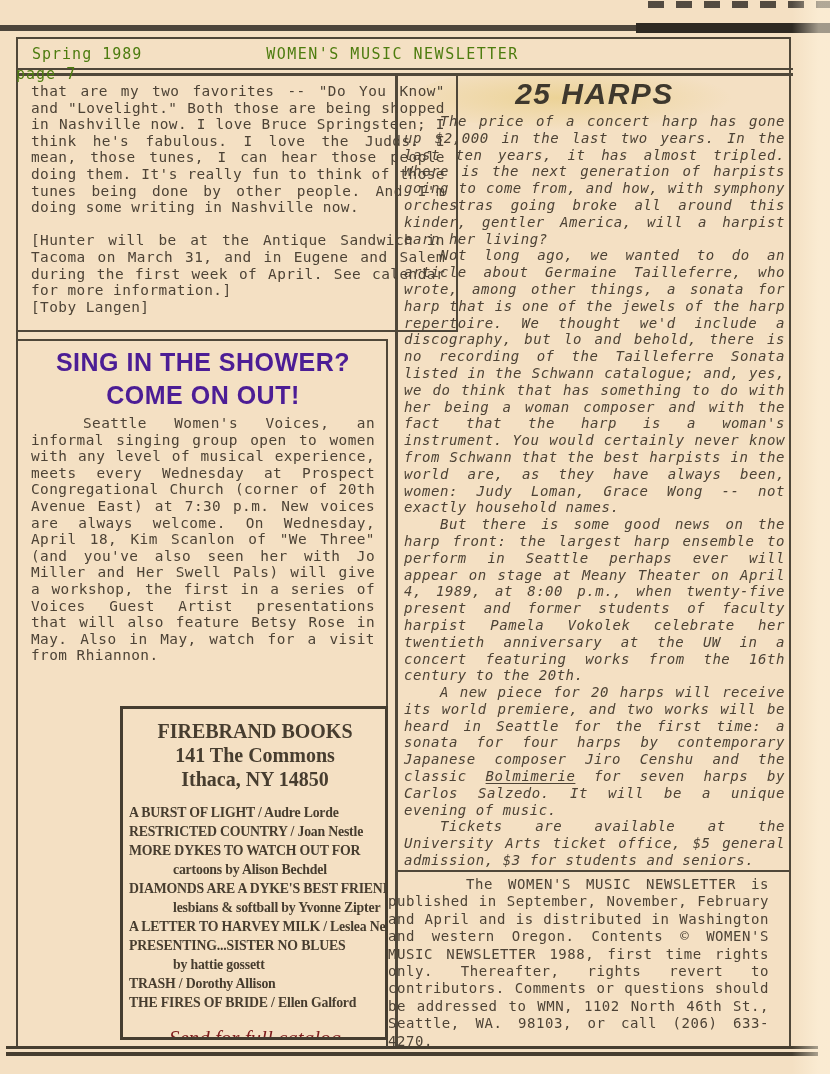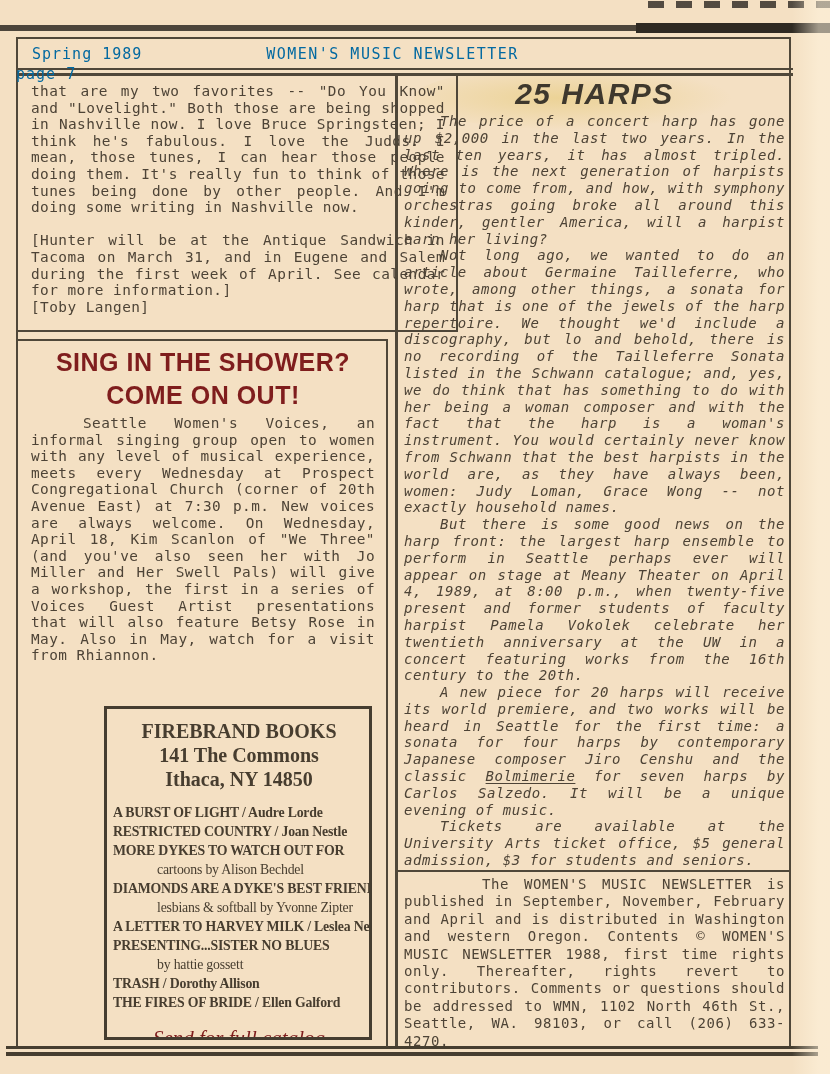--- a/index.html
+++ b/index.html
@@ -27,61 +27,61 @@
   
   .frame{left:16px;top:37px;width:775px;height:1010px;border:2px solid #4f4739;border-bottom:none;background:transparent;}
   .header-rule{left:16px;top:68px;width:777px;height:8px;
     background:linear-gradient(#4f4739 0 2px, rgba(0,0,0,0) 2px 5px, #4f4739 5px 8px);}
   .bottom-rule{left:6px;top:1046px;width:812px;height:10px;
     background:linear-gradient(#463e30 0 3px, rgba(0,0,0,0) 3px 6px, #463e30 6px 10px);}
   .col-divider{left:395px;top:74px;width:3px;height:972px;background:#4f4739;}
   .masthead-rule{left:397px;top:870px;width:394px;height:2px;background:#4f4739;}
 
   
-  .hdr{top:45px;color:#0369a1;font-size:15px;letter-spacing:1px;white-space:nowrap;}
+  .hdr{top:45px;color:#4d7c0f;font-size:15px;letter-spacing:1px;white-space:nowrap;}
   .hdr-issue{left:32px;}
   .hdr-title{left:16px;width:753px;text-align:center;letter-spacing:1.5px;}
   .hdr-page{left:16px;width:760px;text-align:left;margin-top:20px;}
 
   
   .mono{font-family:"DejaVu Sans Mono",monospace;color:#4d4336;text-align:justify;}
   .mono p{margin:0;}
   .lc{font-size:14.4px;line-height:16.6px;letter-spacing:.45px;}
   .rc{font-size:14px;line-height:16.8px;letter-spacing:.55px;font-style:italic;}
 
   
   .box1{left:18px;top:74px;width:440px;height:258px;border-right:2px solid #4f4739;border-bottom:2px solid #4f4739;
     padding:9px 11px 0 13px;}
   .box1 .p2{margin-top:16.6px;}
   .box2{left:18px;top:339px;width:370px;height:708px;border-top:2px solid #4f4739;border-right:2px solid #4f4739;
     padding:5px 11px 0 13px;}
   .sing-heading{font-family:"Liberation Sans",sans-serif;font-weight:bold;font-size:25px;line-height:33px;
-    letter-spacing:.5px;color:#7f1d1d;text-align:center;margin:0 0 3px 0;}
+    letter-spacing:.5px;color:#4c1d95;text-align:center;margin:0 0 3px 0;}
   .box2 .p1{text-indent:52px;}
   .box2 .p2{text-indent:36px;}
 
   
-  .fb-box{left:104px;top:706px;width:268px;height:334px;border:3px solid #453d30;overflow:hidden;
+  .fb-box{left:120px;top:706px;width:268px;height:334px;border:3px solid #453d30;overflow:hidden;
     font-family:"Liberation Serif",serif;color:#473d2f;padding:10px 4px 0 6px;}
   .fb-title{font-weight:bold;font-size:20px;line-height:24px;text-align:center;margin:0;}
   .fb-books{margin:12px 0 0 0;padding:0;list-style:none;}
   .fb-books li{margin:0;}
   .book-title{font-weight:bold;font-size:13.8px;line-height:19px;letter-spacing:-.2px;white-space:nowrap;}
-  .book-sub{font-weight:normal;font-size:13.8px;line-height:19px;letter-spacing:-.2px;padding-left:44px;white-space:nowrap;}
+  .book-sub{font-weight:bold;font-size:13.8px;line-height:19px;letter-spacing:-.2px;padding-left:44px;white-space:nowrap;}
   .book-sub:empty{display:none;}
   .fb-footer{font-style:italic;font-size:21px;text-align:center;margin-top:14px;color:#7f1d1d;}
 
   
   .rcol{left:404px;top:78px;width:381px;}
   .harps-heading{font-family:"Liberation Sans",sans-serif;font-weight:bold;font-size:30px;line-height:32px;
     letter-spacing:1.5px;color:#3e382d;text-align:center;margin:0 0 3px 0;}
   .rcol p{text-indent:36px;}
   .u{text-decoration:underline;text-underline-offset:2px;}
 
-  .masthead{left:404px;top:876px;width:381px;font-size:14px;line-height:17.4px;letter-spacing:.55px;}
+  .masthead{left:388px;top:876px;width:381px;font-size:14px;line-height:17.4px;letter-spacing:.55px;}
   .masthead p{text-indent:78px;margin:0;}
 </style>
 </head>
 <body>
 
 <div class="abs top-dashes"></div>
 <div class="abs top-bar"></div>
 <div class="abs top-bar-right"></div>
 <div class="abs stain"></div>
 

